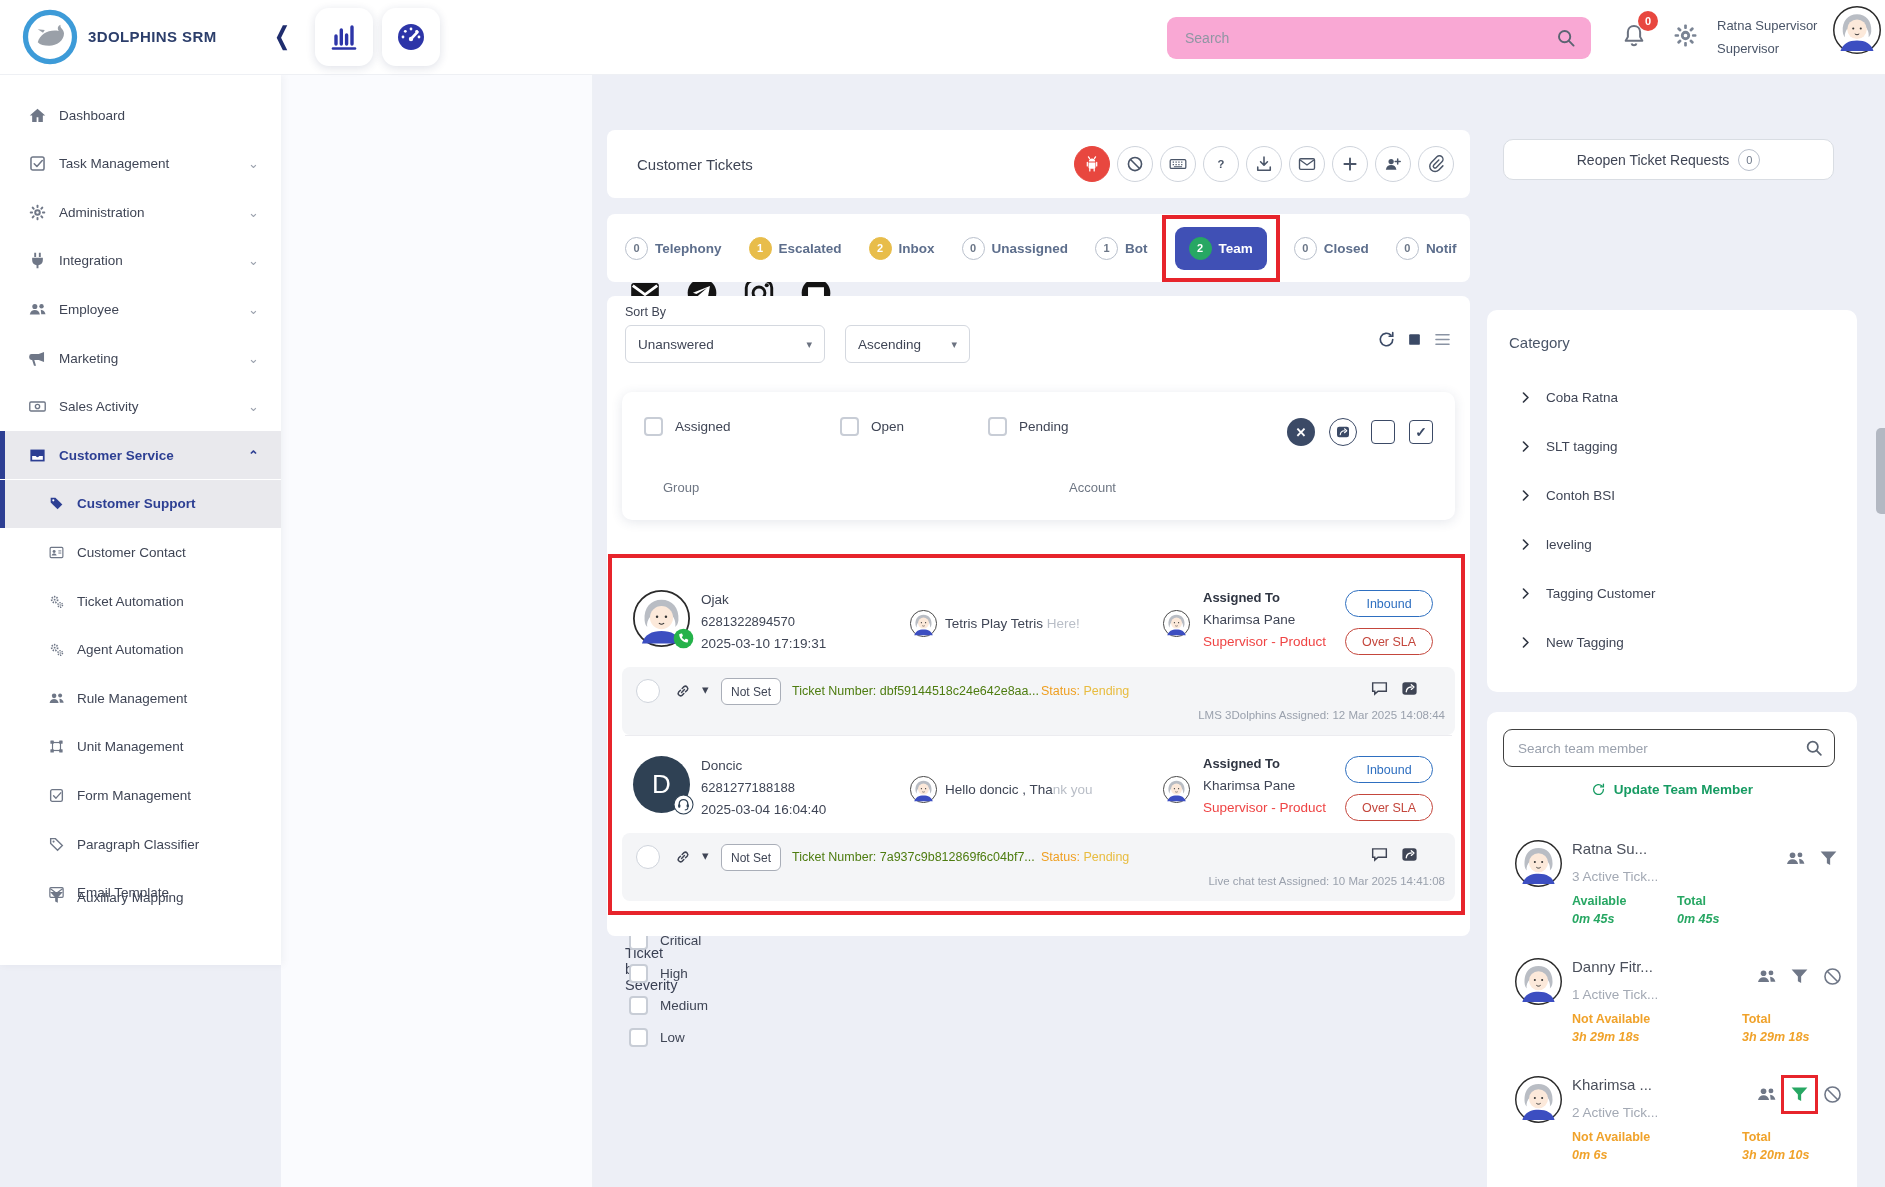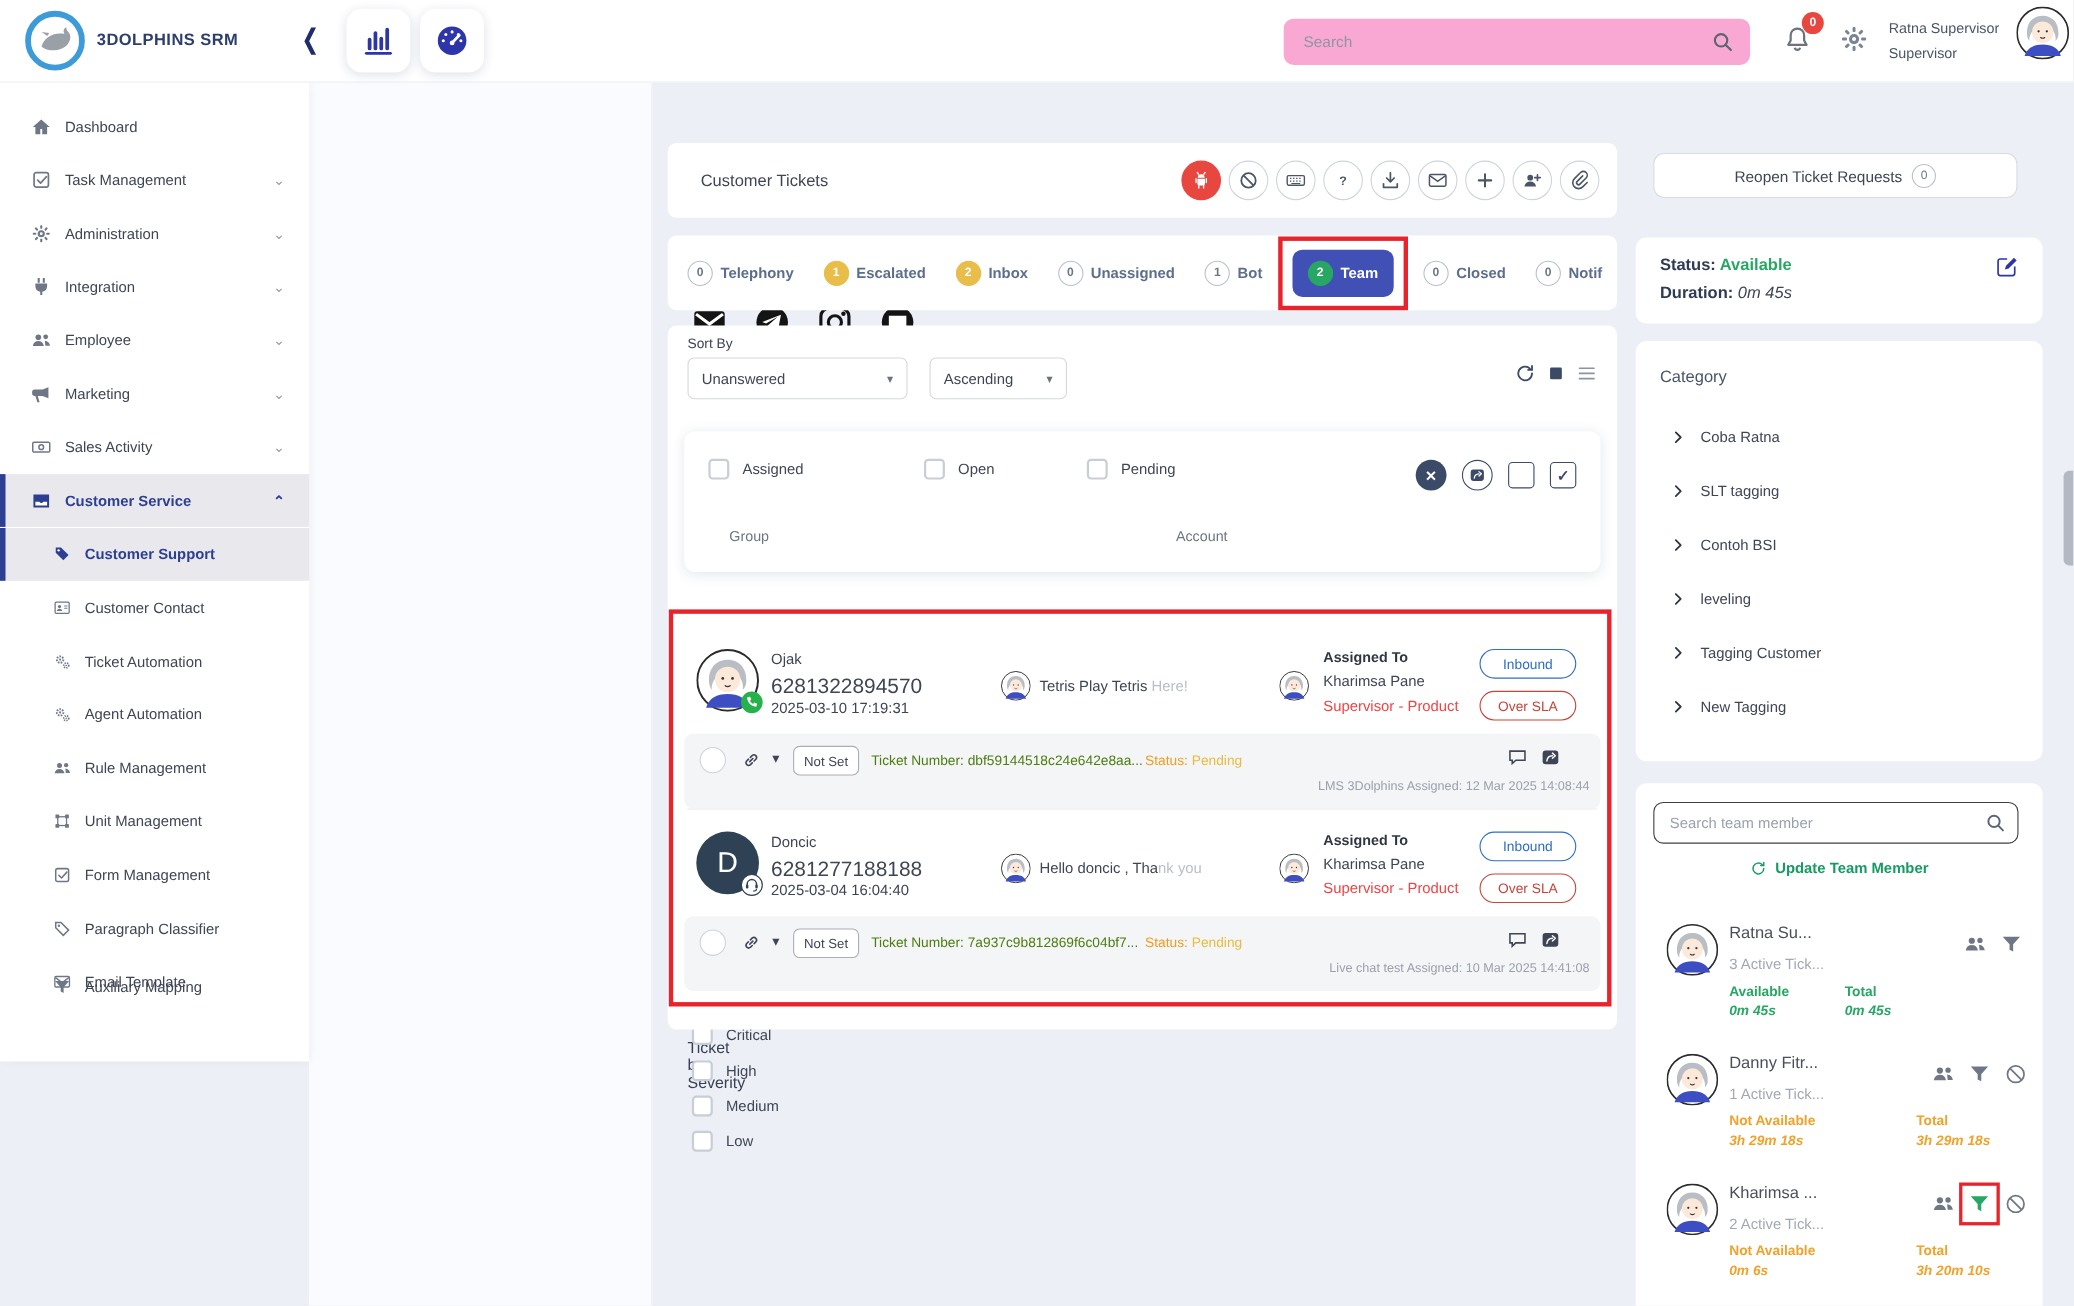--- a/index.html
+++ b/index.html
@@ -90,21 +90,21 @@
   .qf-circle.line { border:1.6px solid #3b4a66; color:#3b4a66; padding:5px; }
   .qf-sq { width:24px; height:24px; border:1.8px solid #3b4a66; border-radius:4px; color:#3b4a66; display:flex; align-items:center; justify-content:center; font-size:14px; font-weight:bold; cursor:pointer; }
   .grp-label { position:absolute; top:88px; font-size:13px; color:#6e7683; }
 
   
   .ticket { position:absolute; left:0; width:863px; }
   .t-avatar { position:absolute; left:26px; top:8px; width:57px; height:57px; }
   .t-avatar .badge { position:absolute; right:-4px; bottom:-2px; width:21px; height:21px; }
   .d-circle { width:57px; height:57px; border-radius:50%; background:#2f4154; color:#fff; font-size:26px; display:flex; align-items:center; justify-content:center; }
   .t-name { position:absolute; left:94px; top:10px; font-size:13.5px; color:#3f4555; }
-  .t-num  { position:absolute; left:94px; top:32px; font-size:19px; color:#3f4555; }
+  .t-num  { position:absolute; left:94px; top:32px; font-size:13px; color:#3f4555; }
   .t-date { position:absolute; left:94px; top:54px; font-size:13.5px; color:#3f4555; }
   .t-mid-av { position:absolute; left:303px; top:28px; width:27px; height:27px; }
   .t-msg { position:absolute; left:338px; top:34px; font-size:13.5px; color:#3f4555; white-space:nowrap; }
   .t-msg .light { color:#b9bec7; }
   .t-asg-av { position:absolute; left:556px; top:28px; width:27px; height:27px; }
   .t-asg-label { position:absolute; left:596px; top:8px; font-size:13px; font-weight:bold; color:#2f3542; }
   .t-asg-name { position:absolute; left:596px; top:30px; font-size:13.5px; color:#3f4555; }
   .t-asg-role { position:absolute; left:596px; top:52px; font-size:13.5px; color:#ef4444; }
   .pill { position:absolute; left:738px; width:88px; height:27px; border-radius:14px; display:flex; align-items:center; justify-content:center; font-size:12.5px; background:#fff; }
   .pill.inbound { top:8px; border:1.5px solid #2e6fc0; color:#2e6fc0; }
@@ -989,30 +989,20 @@
           </div>
         </div>
       </div>
     <div class="red-box" style="left:1px; top:258px; width:857px; height:361px;"></div>
   </div>
 
   <section class="rightcol">
     <div class="reopen-btn">
       <span class="txt">Reopen Ticket Requests</span>
       <span class="reopen-badge">0</span>
-    </div>
-    <div class="status-card">
-      <div class="st-line1"><span>Status:</span> <span class="grn">Available</span></div>
-      <div class="st-line2"><span>Duration:</span> <span class="dur">0m 45s</span></div>
-      <span class="st-edit ic">
-          <svg viewBox="0 0 32 32">
-            <path fill="none" stroke="currentColor" stroke-width="2.2" stroke-linejoin="round" d="M27 15v9a3 3 0 0 1-3 3H8a3 3 0 0 1-3-3V8a3 3 0 0 1 3-3h9"></path>
-            <path d="M14 19l1.5-5L26 3.5 29.5 7 19 17.5z" fill="currentColor"></path>
-          </svg>
-        </span>
     </div>
     <div class="cat-card">
       <span class="cat-title">Category</span>
       <div id="catList">
           <div class="cat-item" style="top: 80px;">
             <span class="ic">
               <svg viewBox="0 0 32 32">
                 <path fill="none" stroke="currentColor" stroke-width="4" stroke-linecap="round" stroke-linejoin="round" d="M11 5l11 11-11 11"></path>
               </svg>
             </span>

